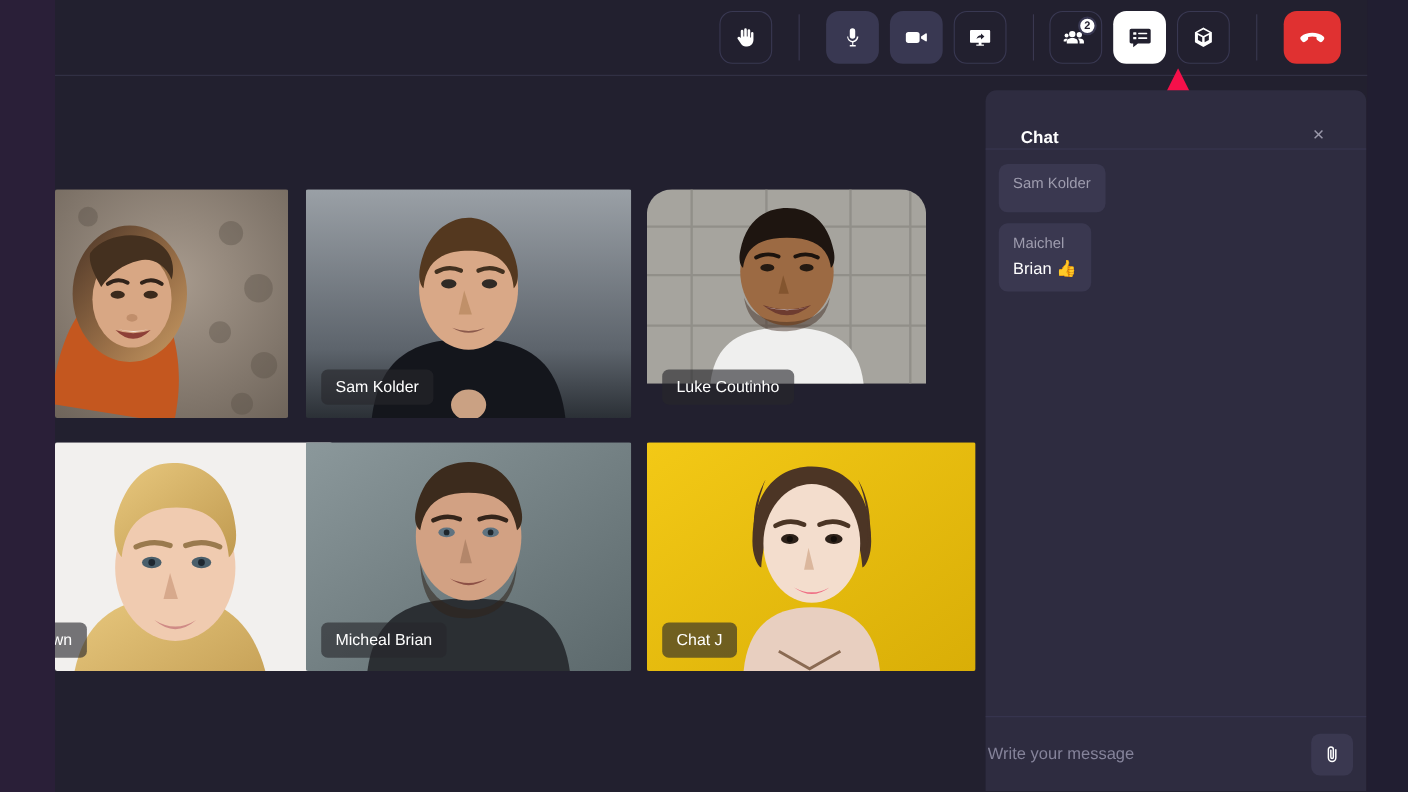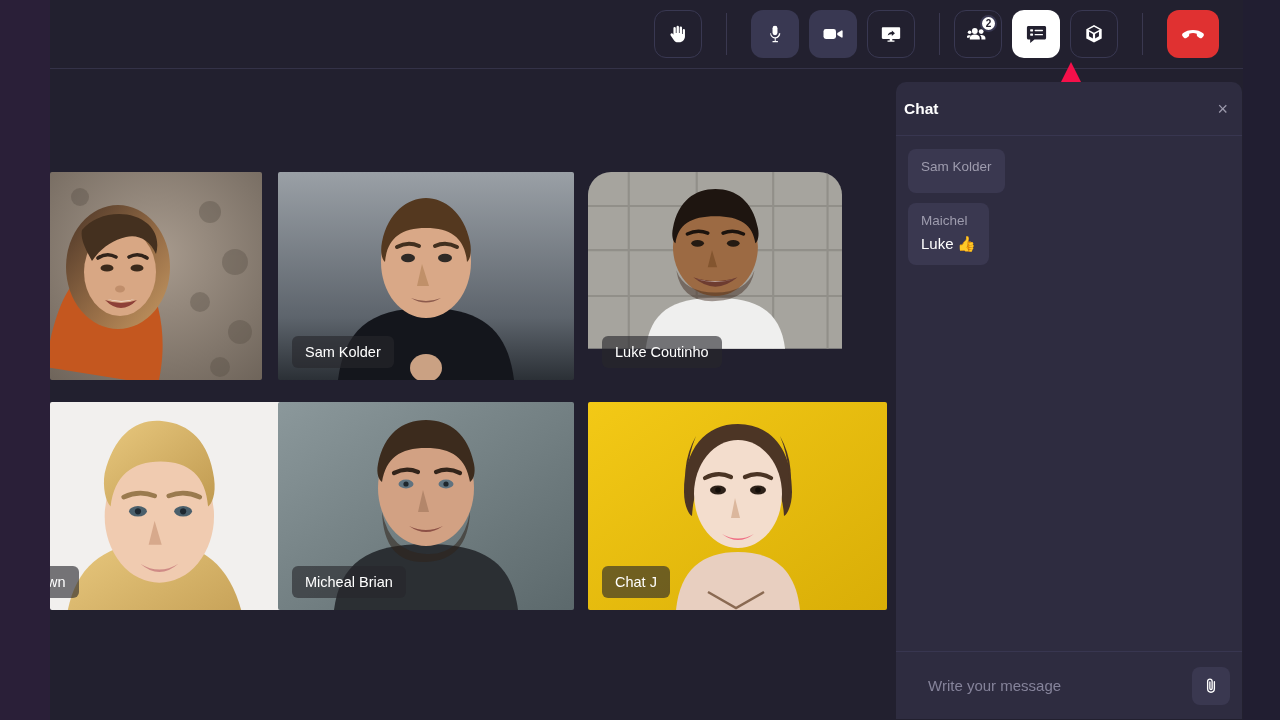--- a/index.html
+++ b/index.html
@@ -77,41 +77,41 @@
 
   
   .chat {
     position:absolute; left:896px; top:82px;
     width:346px; height:637px;
     background:#2e2c40; border-radius:10px 10px 0 0;
     display:flex; flex-direction:column;
   }
   .chat-head {
     height:54px; flex:0 0 54px;
-    display:flex; align-items:center; justify-content:space-between;
-    padding:0 8px; border-bottom:1px solid #383650;
+    display:flex; align-items:flex-end; justify-content:space-between;
+    padding:0 32px; border-bottom:1px solid #383650;
   }
   .chat-title { color:#ffffff; font-size:15.5px; font-weight:bold; }
   .chat-close {
     color:#9b99ab; font-size:18px; line-height:1;
     background:none; border:none; cursor:pointer; padding:4px 6px;
   }
   .chat-body { flex:1 1 auto; padding:13px 12px; overflow:hidden; }
 
   .msg {
     background:#3a3850; border-radius:8px;
     padding:10px 13px 12px; margin-bottom:10px;
     display:inline-block; max-width:100%;
   }
   .msg-sender { color:#9e9cae; font-size:13.5px; margin-bottom:7px; }
   .msg-text { color:#ffffff; font-size:15px; }
 
   .chat-foot {
     flex:0 0 68px; border-top:1px solid #383650;
-    display:flex; align-items:center; padding:0 12px 0 32px; gap:10px;
+    display:flex; align-items:center; padding:0 12px 0 2px; gap:10px;
   }
   .msg-input {
     flex:1 1 auto; background:transparent; border:none; outline:none;
     color:#ffffff; font-size:15px; font-family:inherit;
   }
   .msg-input::placeholder { color:#85839a; }
   .clip-btn {
     width:38px; height:38px; border-radius:8px; flex:0 0 38px;
     background:#3a3850; border:none; cursor:pointer;
     display:flex; align-items:center; justify-content:center;
@@ -381,21 +381,21 @@
       <button class="chat-close">×</button>
     </div>
 
     <div class="chat-body">
       <div class="msg">
         <div class="msg-sender">Sam Kolder</div>
       </div>
       <div style="width:100%;height:0"></div>
       <div class="msg">
         <div class="msg-sender">Maichel</div>
-        <div class="msg-text">Luke 👍</div>
+        <div class="msg-text">Brian 👍</div>
       </div>
     </div>
 
     <div class="chat-foot">
       <input class="msg-input" type="text" placeholder="Write your message" style="">
       <button class="clip-btn">
         <svg width="18" height="18" viewBox="0 0 24 24">
           <path d="M16.5 6.2v9.6a4.5 4.5 0 0 1-9 0V5.8a3 3 0 0 1 6 0v9.4a1.5 1.5 0 0 1-3 0V6.6" stroke="#ffffff" stroke-width="1.8" fill="none" stroke-linecap="round"></path>
         </svg>
       </button>

